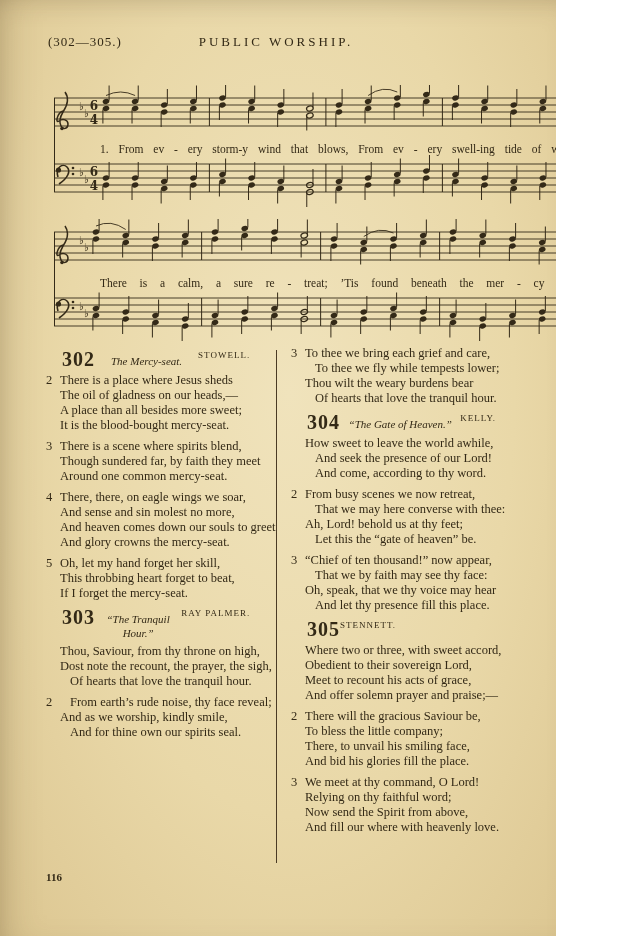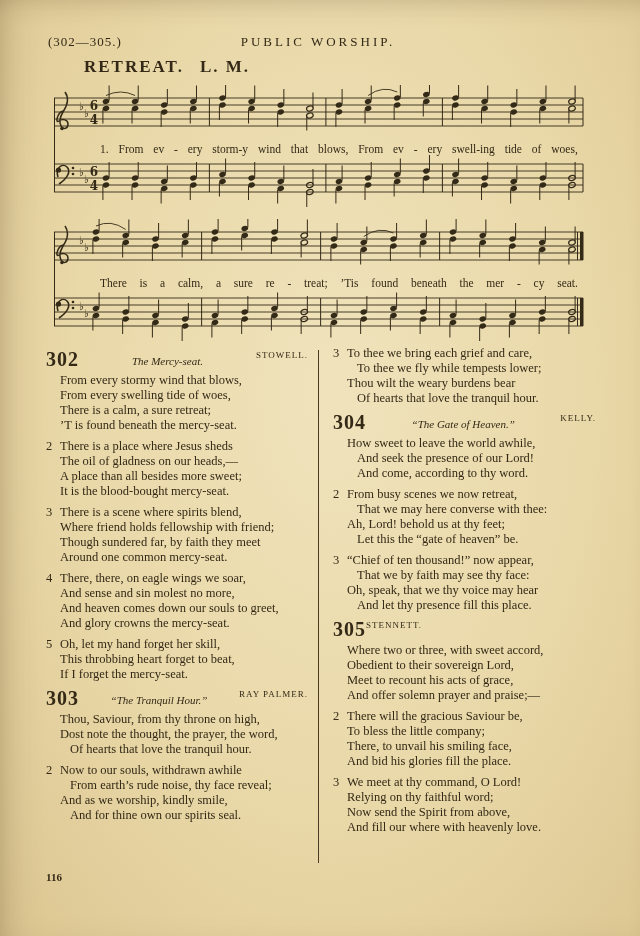--- a/index.html
+++ b/index.html
@@ -1,62 +1,59 @@
 <!DOCTYPE html>
 <html><head>
 <meta charset="utf-8">
 <style>
   * { margin:0; padding:0; box-sizing:border-box; }
   html,body { width:640px; height:936px; }
   body { font-family:"Liberation Serif", serif; }
   .page {
-    position:relative; width:640px; height:936px; overflow:hidden;
+    position:relative; width:556px; height:936px; overflow:hidden;
     color:#332916;
     background: radial-gradient(ellipse at 52% 42%, #f0e3bc 0%, #e9d8a8 55%, #dcc691 100%);
     box-shadow: inset 26px 0 40px -28px rgba(90,70,40,.38), inset 0 18px 30px -22px rgba(90,70,40,.30);
   }
   .page-header { position:absolute; top:34px; left:46px; right:50px; height:18px; font-size:13px; }
   .hdr-left { position:absolute; left:2px; top:0; letter-spacing:1px; }
   .hdr-center { display:block; text-align:center; letter-spacing:3px; }
   .tune-title { position:absolute; top:57px; left:84px; font-size:17px; font-weight:bold; letter-spacing:2px; }
   .tune-title .meter { margin-left:16px; }
   .music { position:absolute; top:84px; left:46px; width:548px; }
   .system { position:relative; margin-bottom:12px; }
   .system svg { display:block; overflow:visible; }
   .system .connector { position:absolute; left:8px; width:1.2px; background:#342a18; }
   .lyrics { display:flex; justify-content:space-between; padding:0 16px 0 54px; height:18px;
             line-height:18px; font-size:11.5px; white-space:nowrap; }
   .columns { position:absolute; top:346px; left:46px; right:44px; display:flex; }
   .col { overflow:hidden; }
   .col-left { width:272px; padding-right:10px; }
   .divider { width:1px; background:#4a3a24; margin-top:4px; }
   .col-right { width:277px; padding-left:14px; }
-  .hymn-header { display:flex; align-items:flex-start; margin:3px 0 4px; }
+  .hymn-header { display:flex; align-items:flex-start; margin:3px 16px 4px; }
   .hymn-number { font-size:20px; font-weight:bold; line-height:20px; letter-spacing:1px; }
   .hymn-title { flex:1; text-align:center; font-style:italic; font-size:11px; line-height:14px; padding-top:5px; }
   .hymn-author { font-size:9px; letter-spacing:1px; line-height:11px; padding-top:1px; }
   .stanza { position:relative; margin:0 0 6px 0; padding-left:14px; font-size:12.5px; line-height:15px; }
   .stanza-number { position:absolute; left:0; top:0; font-size:12.5px; }
   .line { white-space:nowrap; }
   .line.indent { padding-left:10px; }
   .page-number { position:absolute; left:46px; top:871px; font-size:11px; font-weight:bold; }
 </style>
 </head>
 <body>
 
 <div class="page">
 
   <div class="page-header">
     <span class="hdr-left">(302—305.)</span>
     <span class="hdr-center">PUBLIC WORSHIP.</span>
   </div>
 
-  <div class="tune-title">
-    <span>RETREAT.</span><span class="meter">L. M.</span>
-  </div>
 
   <div class="music" id="music">
       <div class="system">
         <svg width="548" height="56">
           <line x1="8" y1="14" x2="537" y2="14" stroke="#342a18" stroke-width="0.9"></line>
           <line x1="8" y1="21" x2="537" y2="21" stroke="#342a18" stroke-width="0.9"></line>
           <line x1="8" y1="28" x2="537" y2="28" stroke="#342a18" stroke-width="0.9"></line>
           <line x1="8" y1="35" x2="537" y2="35" stroke="#342a18" stroke-width="0.9"></line>
           <line x1="8" y1="42" x2="537" y2="42" stroke="#342a18" stroke-width="0.9"></line>
           <g>
@@ -475,36 +472,29 @@
     </div>
 
   <div class="columns">
     <div class="col col-left" id="col-left">
         <div class="hymn-header">
           <span class="hymn-number">302</span>
           <span class="hymn-title">The Mercy-seat.</span>
           <span class="hymn-author">STOWELL.</span>
         </div>
         <div class="stanza">
-          <div class="line">From every stormy wind that blows,</div>
-          <div class="line">From every swelling tide of woes,</div>
-          <div class="line">There is a calm, a sure retreat;</div>
-          <div class="line">’T is found beneath the mercy-seat.</div>
-        </div>
-        <div class="stanza">
           <span class="stanza-number">2</span>
           <div class="line">There is a place where Jesus sheds</div>
           <div class="line">The oil of gladness on our heads,—</div>
           <div class="line">A place than all besides more sweet;</div>
           <div class="line">It is the blood-bought mercy-seat.</div>
         </div>
         <div class="stanza">
           <span class="stanza-number">3</span>
           <div class="line">There is a scene where spirits blend,</div>
-          <div class="line">Where friend holds fellowship with friend;</div>
           <div class="line">Though sundered far, by faith they meet</div>
           <div class="line">Around one common mercy-seat.</div>
         </div>
         <div class="stanza">
           <span class="stanza-number">4</span>
           <div class="line">There, there, on eagle wings we soar,</div>
           <div class="line">And sense and sin molest no more,</div>
           <div class="line">And heaven comes down our souls to greet,</div>
           <div class="line">And glory crowns the mercy-seat.</div>
         </div>
@@ -514,26 +504,25 @@
           <div class="line">This throbbing heart forget to beat,</div>
           <div class="line">If I forget the mercy-seat.</div>
         </div>
         <div class="hymn-header">
           <span class="hymn-number">303</span>
           <span class="hymn-title">“The Tranquil Hour.”</span>
           <span class="hymn-author">RAY PALMER.</span>
         </div>
         <div class="stanza">
           <div class="line">Thou, Saviour, from thy throne on high,</div>
-          <div class="line">Dost note the thought, the prayer, the word,</div>
+          <div class="line">Dost note the recount, the prayer, the sigh,</div>
           <div class="line indent">Of hearts that love the tranquil hour.</div>
         </div>
         <div class="stanza">
           <span class="stanza-number">2</span>
-          <div class="line">Now to our souls, withdrawn awhile</div>
           <div class="line indent">From earth’s rude noise, thy face reveal;</div>
           <div class="line">And as we worship, kindly smile,</div>
           <div class="line indent">And for thine own our spirits seal.</div>
         </div>
       </div>
     <div class="divider" id="col-divider" style="height: 513px;"></div>
     <div class="col col-right" id="col-right">
         <div class="stanza">
           <span class="stanza-number">3</span>
           <div class="line">To thee we bring each grief and care,</div>

